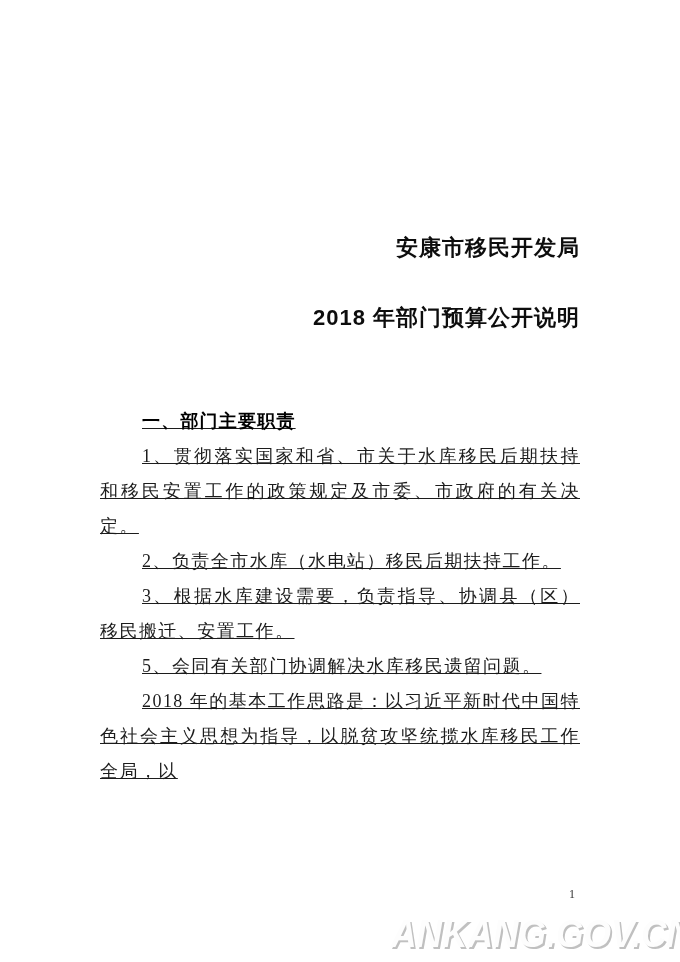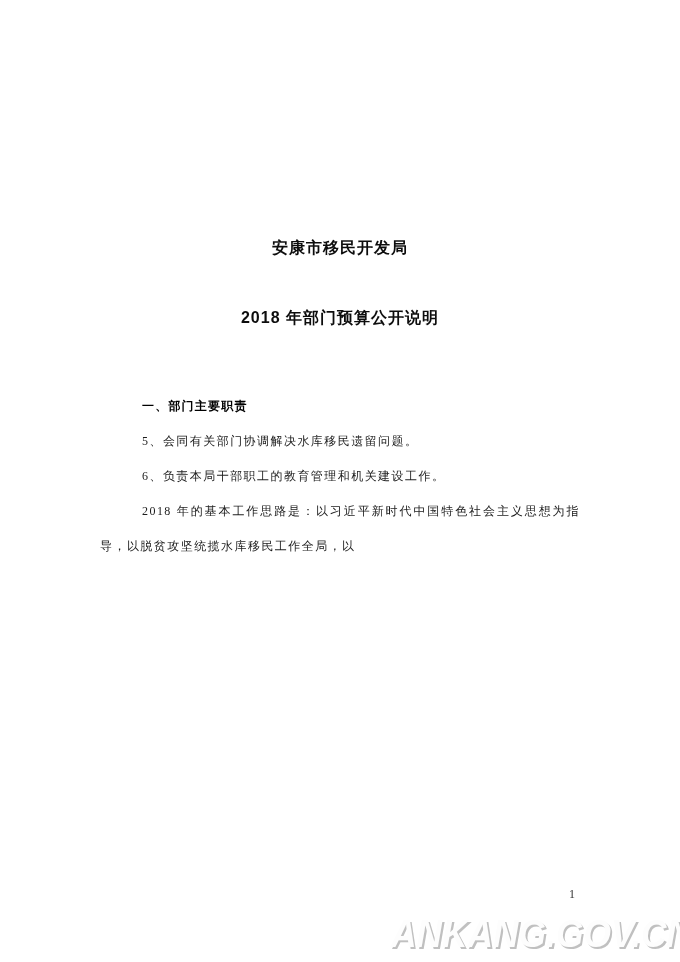--- a/index.html
+++ b/index.html
@@ -18,37 +18,38 @@
   }
   .doc-body {
     position: absolute;
     left: 100px;
     top: 235px;
     width: 480px;
   }
   .title {
     font-family: "Liberation Sans", sans-serif;
     font-weight: 700;
-    font-size: 16px;
+    font-size: 22px;
     line-height: 26px;
     letter-spacing: 1px;
-    text-align: center;
+    text-align: right;
     color: #0d0d0d;
     margin: 0;
   }
   .title2 {
     margin-top: 44px;
   }
   .content {
-    margin-top: 58px;
-    font-size: 12px;
+    margin-top: 73px;
+    font-size: 18px;
     line-height: 35px;
     letter-spacing: 1.45px;
     text-align: justify;
     text-align-last: left;
+    text-decoration: underline;
   }
   .content p {
     margin: 0;
     text-indent: 42px;
   }
   .content p.heading {
     font-family: "Liberation Sans", sans-serif;
     font-weight: 700;
     letter-spacing: 1.2px;
     color: #000000;
@@ -85,27 +86,29 @@
   <div class="doc-body">
 
     <h1 class="title">安康市移民开发局</h1>
 
     <h1 class="title title2">2018 年部门预算公开说明</h1>
 
     <div class="content">
 
       <p class="heading">一、部门主要职责</p>
 
+      <p class="para">1、贯彻落实国家和省、市关于水库移民后期扶持和移民安置工作的政策规定及市委、市政府的有关决定。</p>
 
+      <p class="para">2、负责全市水库（水电站）移民后期扶持工作。</p>
 
+      <p class="para">3、根据水库建设需要，负责指导、协调县（区）移民搬迁、安置工作。</p>
 
 
       <p class="para">5、会同有关部门协调解决水库移民遗留问题。</p>
 
-      <p class="para">6、负责本局干部职工的教育管理和机关建设工作。</p>
 
 
       <p class="para">2018 年的基本工作思路是：以习近平新时代中国特色社会主义思想为指导，以脱贫攻坚统揽水库移民工作全局，以</p>
 
     </div>
   </div>
 
   <div class="page-number">1</div>
 
   <div class="watermark">ANKANG.GOV.CN</div>

